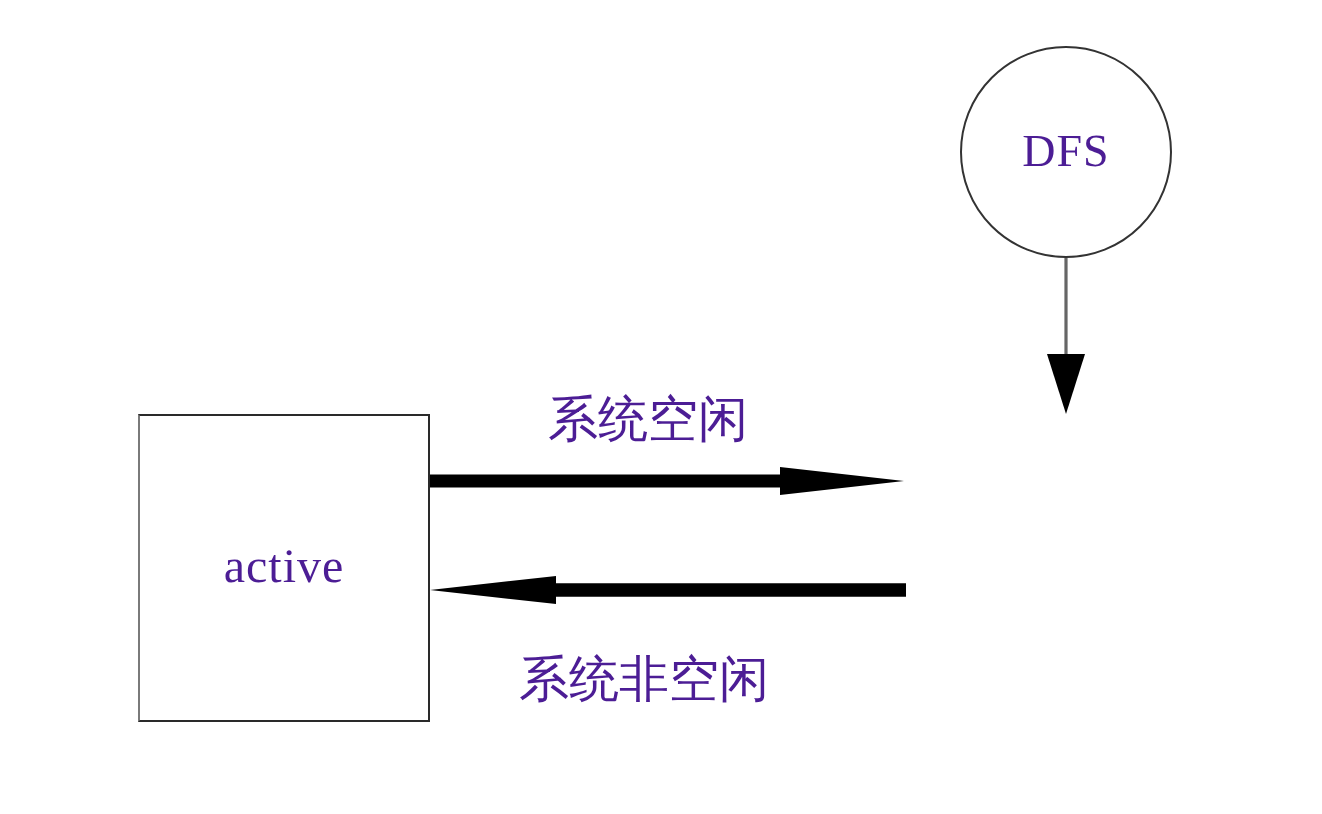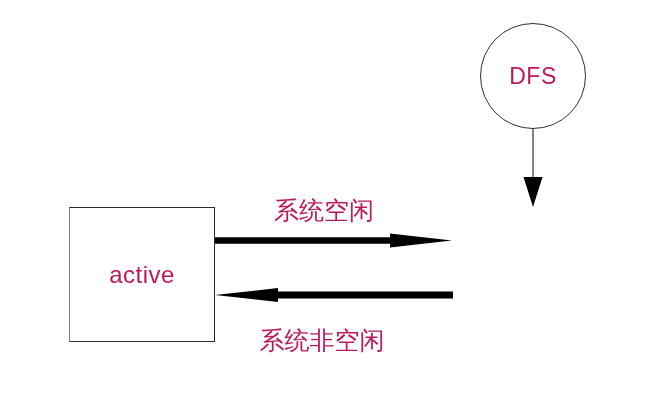--- a/index.html
+++ b/index.html
@@ -6,22 +6,22 @@
     margin: 0;
     padding: 0;
     background: #ffffff;
   }
   .stage {
     position: relative;
     width: 661px;
     height: 407px;
     background: #ffffff;
     overflow: hidden;
-    font-family: Liberation Sans, sans-serif;
-    color: #be185d;
+    font-family: Liberation Serif, serif;
+    color: #4c1d95;
   }
   .svg-layer {
     position: absolute;
     left: 0;
     top: 0;
     width: 661px;
     height: 407px;
   }
   .node-rect {
     position: absolute;
@@ -31,21 +31,21 @@
     align-items: center;
     justify-content: center;
     font-size: 24px;
     letter-spacing: 0.5px;
     box-sizing: border-box;
   }
   .node-rect.active-box {
     left: 69px;
     top: 207px;
     width: 146px;
-    height: 135px;
+    height: 154px;
     border-left-color: #7a7a7a;
   }
   .node-rect.idle-box {
     left: 453px;
     top: 208px;
     width: 146px;
     height: 134px;
   }
   .node-circle {
     position: absolute;

